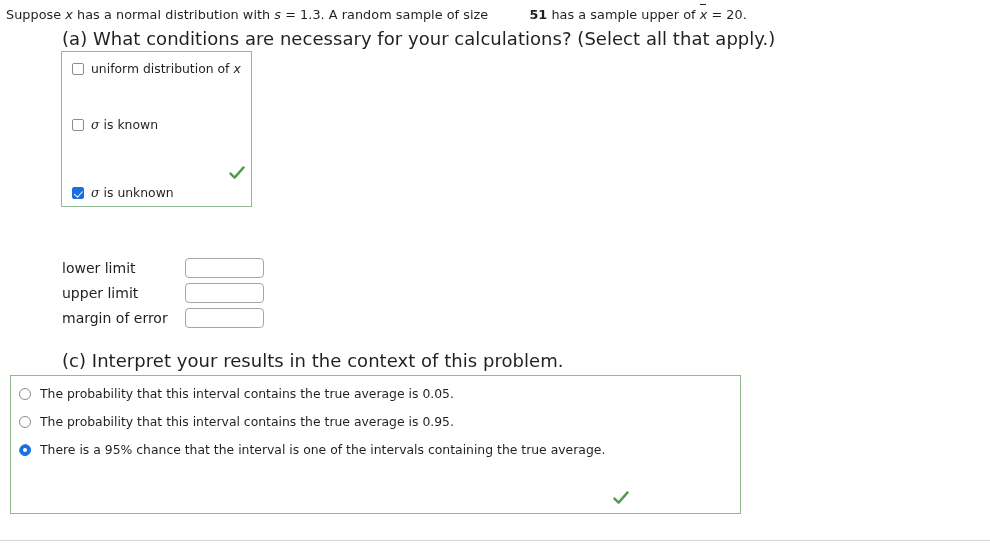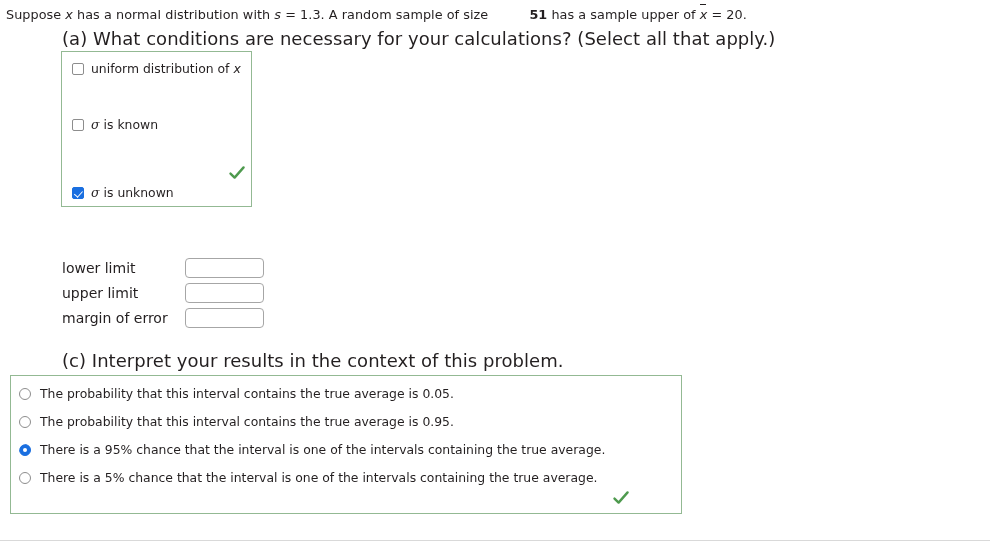--- a/index.html
+++ b/index.html
@@ -61,21 +61,21 @@
   #part-c-label { left: 62px; top: 352px; }
 
   
   .answer-box {
     position: absolute;
     border: 1px solid #93b993;
     background: #ffffff;
     box-sizing: border-box;
   }
   #box-a { left: 61px; top: 51px; width: 191px; height: 156px; }
-  #box-c { left: 10px; top: 375px; width: 672px; height: 139px; }
+  #box-c { left: 10px; top: 375px; width: 731px; height: 139px; }
 
   
   .opt-check {
     position: absolute;
     left: 10px;
     display: flex;
     align-items: center;
     white-space: nowrap;
   }
   .cb {
@@ -267,24 +267,20 @@
     <div class="opt-radio" style="top:39px;">
       <span class="rb"></span>
       <span class="opt-text">The probability that this interval contains the true average is 0.95.</span>
     </div>
 
     <div class="opt-radio" style="top:67px;">
       <span class="rb selected"></span>
       <span class="opt-text">There is a 95% chance that the interval is one of the intervals containing the true average.</span>
     </div>
 
-    <div class="opt-radio" style="top:95px;">
-      <span class="rb"></span>
-      <span class="opt-text">There is a 5% chance that the interval is one of the intervals containing the true average.</span>
-    </div>
   </div>
 
   <div class="tick" id="tick-c">
     <svg viewBox="0 0 18 18" width="18" height="18" aria-hidden="true">
       <path d="M2.5 9.6 L6.6 13.6 L15.6 3.4" fill="none" stroke="#4e9a4e" stroke-width="2.4" stroke-linecap="round" stroke-linejoin="round"></path>
     </svg>
   </div>
 
   <div id="bottom-rule"></div>
 

